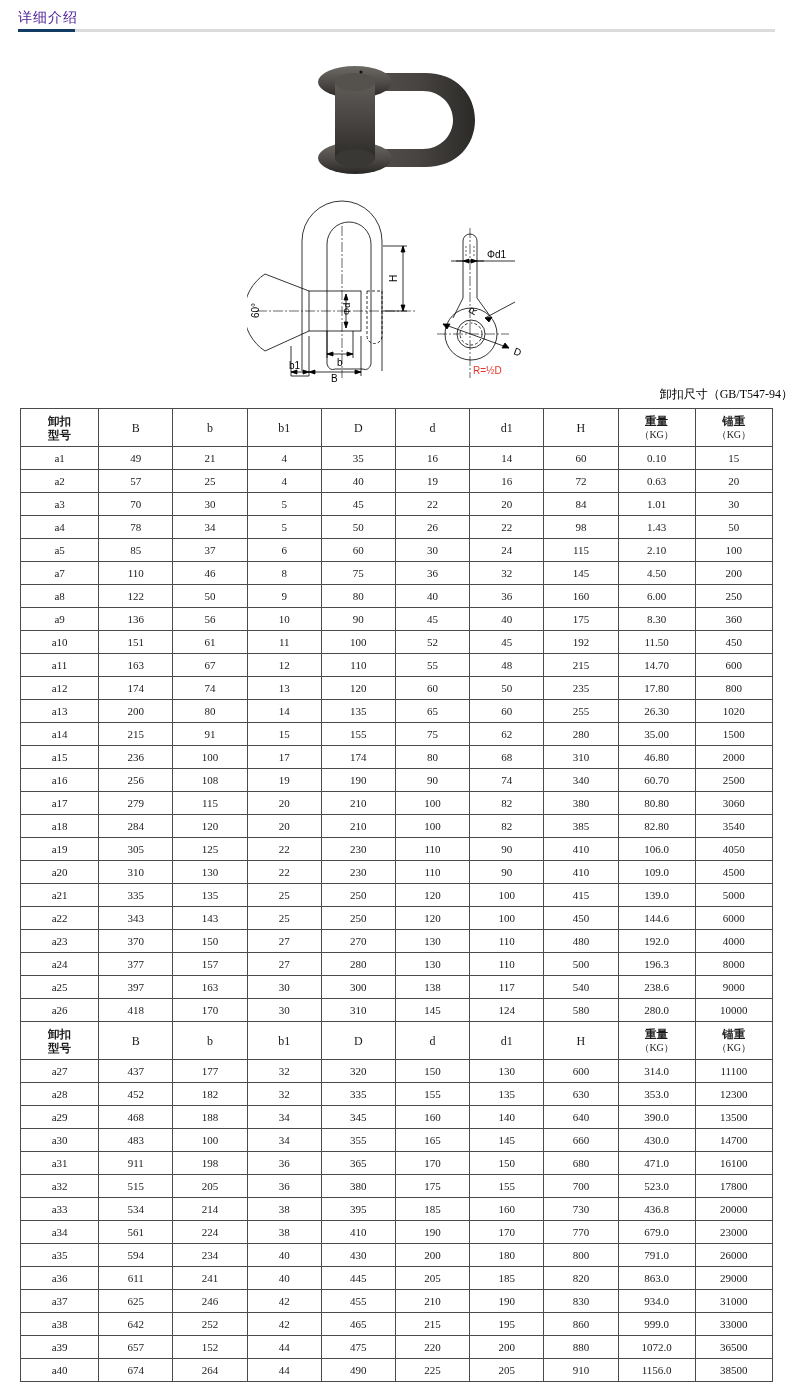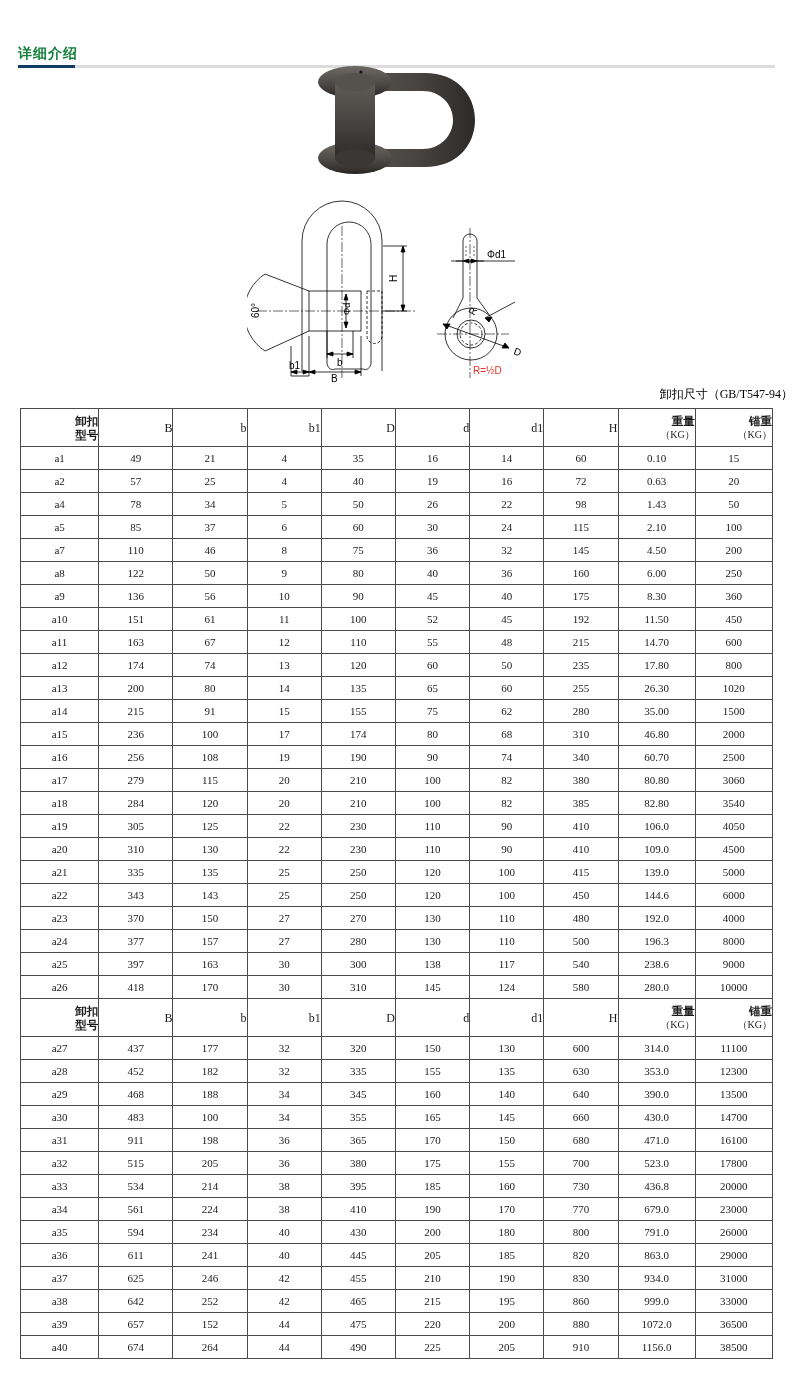--- a/index.html
+++ b/index.html
@@ -19,26 +19,25 @@
 
   
   .section-header {
     position: absolute;
     left: 18px;
     top: 8px;
     width: 757px;
   }
   .section-header .title {
     font-size: 14px;
-    font-weight: bold;
-    color: #15803d;
+    font-weight: normal;
+    color: #4c1d95;
     letter-spacing: 1px;
     line-height: 18px;
     padding-left: 0px;
-    margin-top: 36px;
   }
   .rule-wrap {
     position: relative;
     margin-top: 3px;
     height: 3px;
     width: 757px;
     background: #dcdcdc;
   }
   .rule-wrap .rule-accent {
     position: absolute;
@@ -110,21 +109,20 @@
     vertical-align: middle;
     padding: 0;
     height: 23px;
     font-weight: normal;
     background: #ffffff;
   }
   table.spec tr.hdr td {
     height: 38px;
     line-height: 14px;
     font-size: 12px;
-    text-align: right;
   }
   table.spec tr.hdr td.cjk {
     font-family: "Liberation Sans", "DejaVu Sans", sans-serif;
     font-weight: bold;
     font-size: 11.5px;
   }
   table.spec tr.hdr td .sub {
     display: block;
     font-size: 10px;
     font-family: "Liberation Serif","DejaVu Serif",serif;
@@ -337,20 +335,32 @@
             <td>25</td>
             <td>4</td>
             <td>40</td>
             <td>19</td>
             <td>16</td>
             <td>72</td>
             <td>0.63</td>
             <td>20</td>
           </tr>
           <tr>
+            <td class="model">a3</td>
+            <td>70</td>
+            <td>30</td>
+            <td>5</td>
+            <td>45</td>
+            <td>22</td>
+            <td>20</td>
+            <td>84</td>
+            <td>1.01</td>
+            <td>30</td>
+          </tr>
+          <tr>
             <td class="model">a4</td>
             <td>78</td>
             <td>34</td>
             <td>5</td>
             <td>50</td>
             <td>26</td>
             <td>22</td>
             <td>98</td>
             <td>1.43</td>
             <td>50</td>

